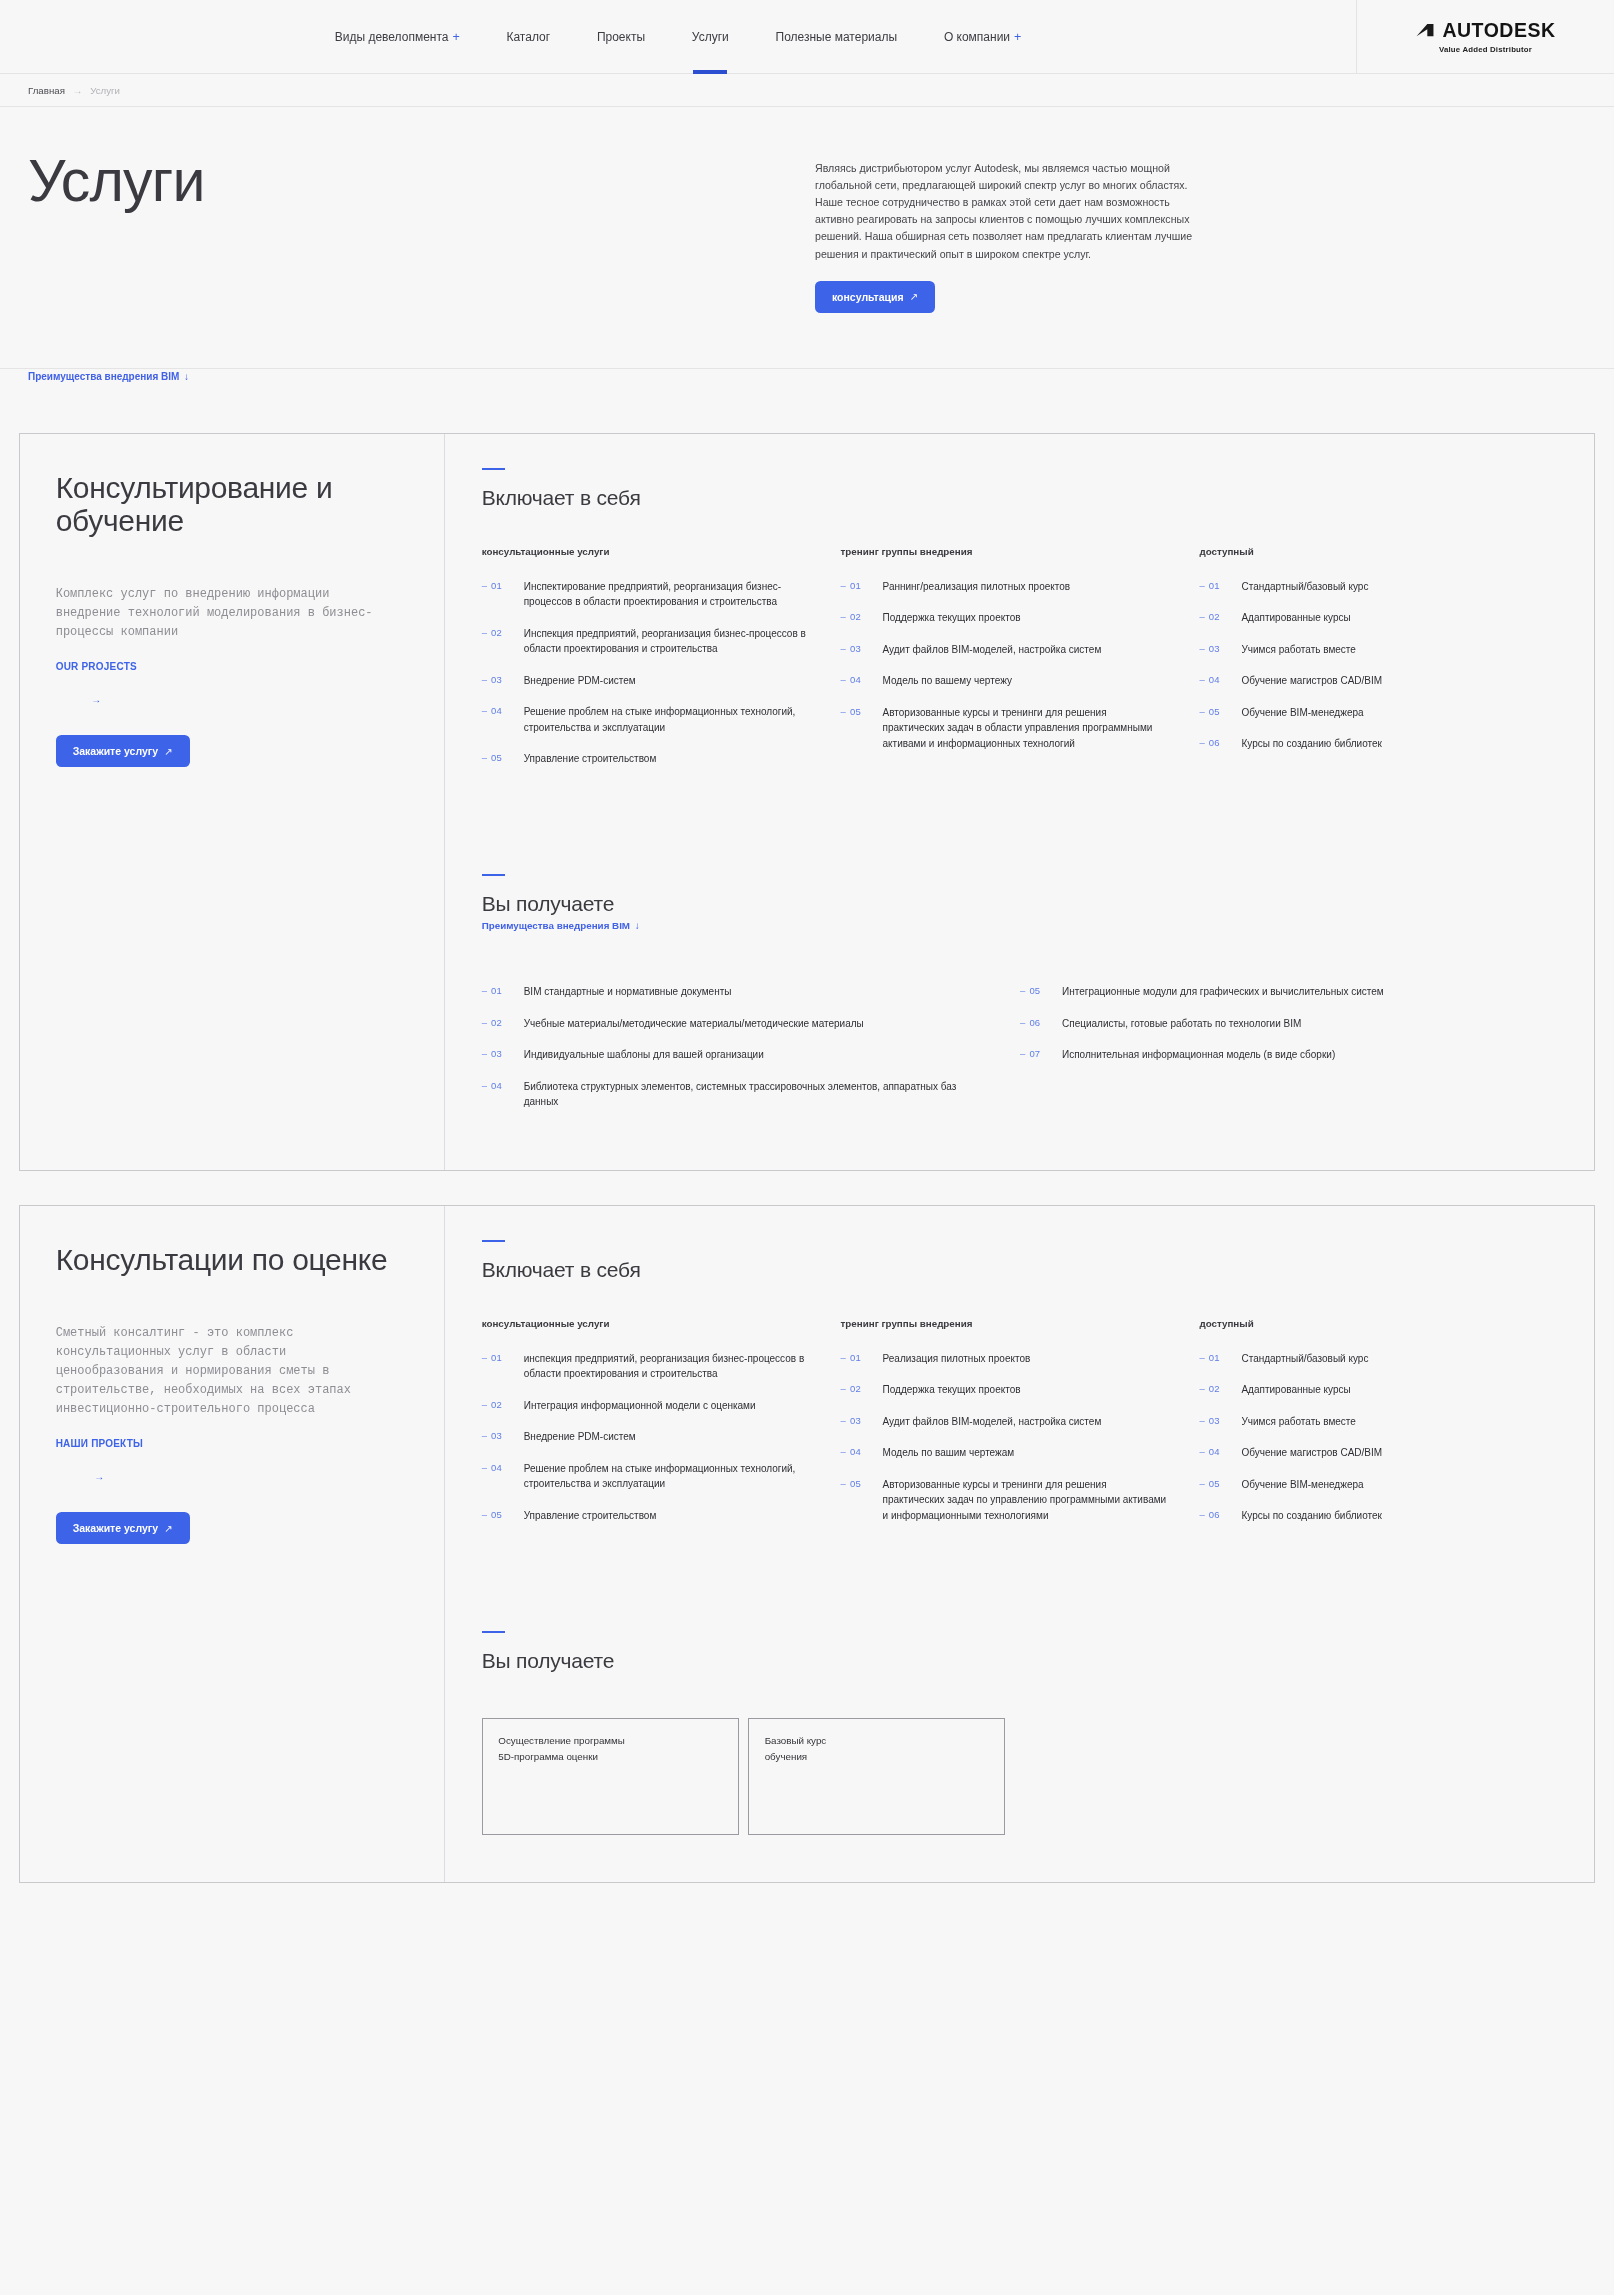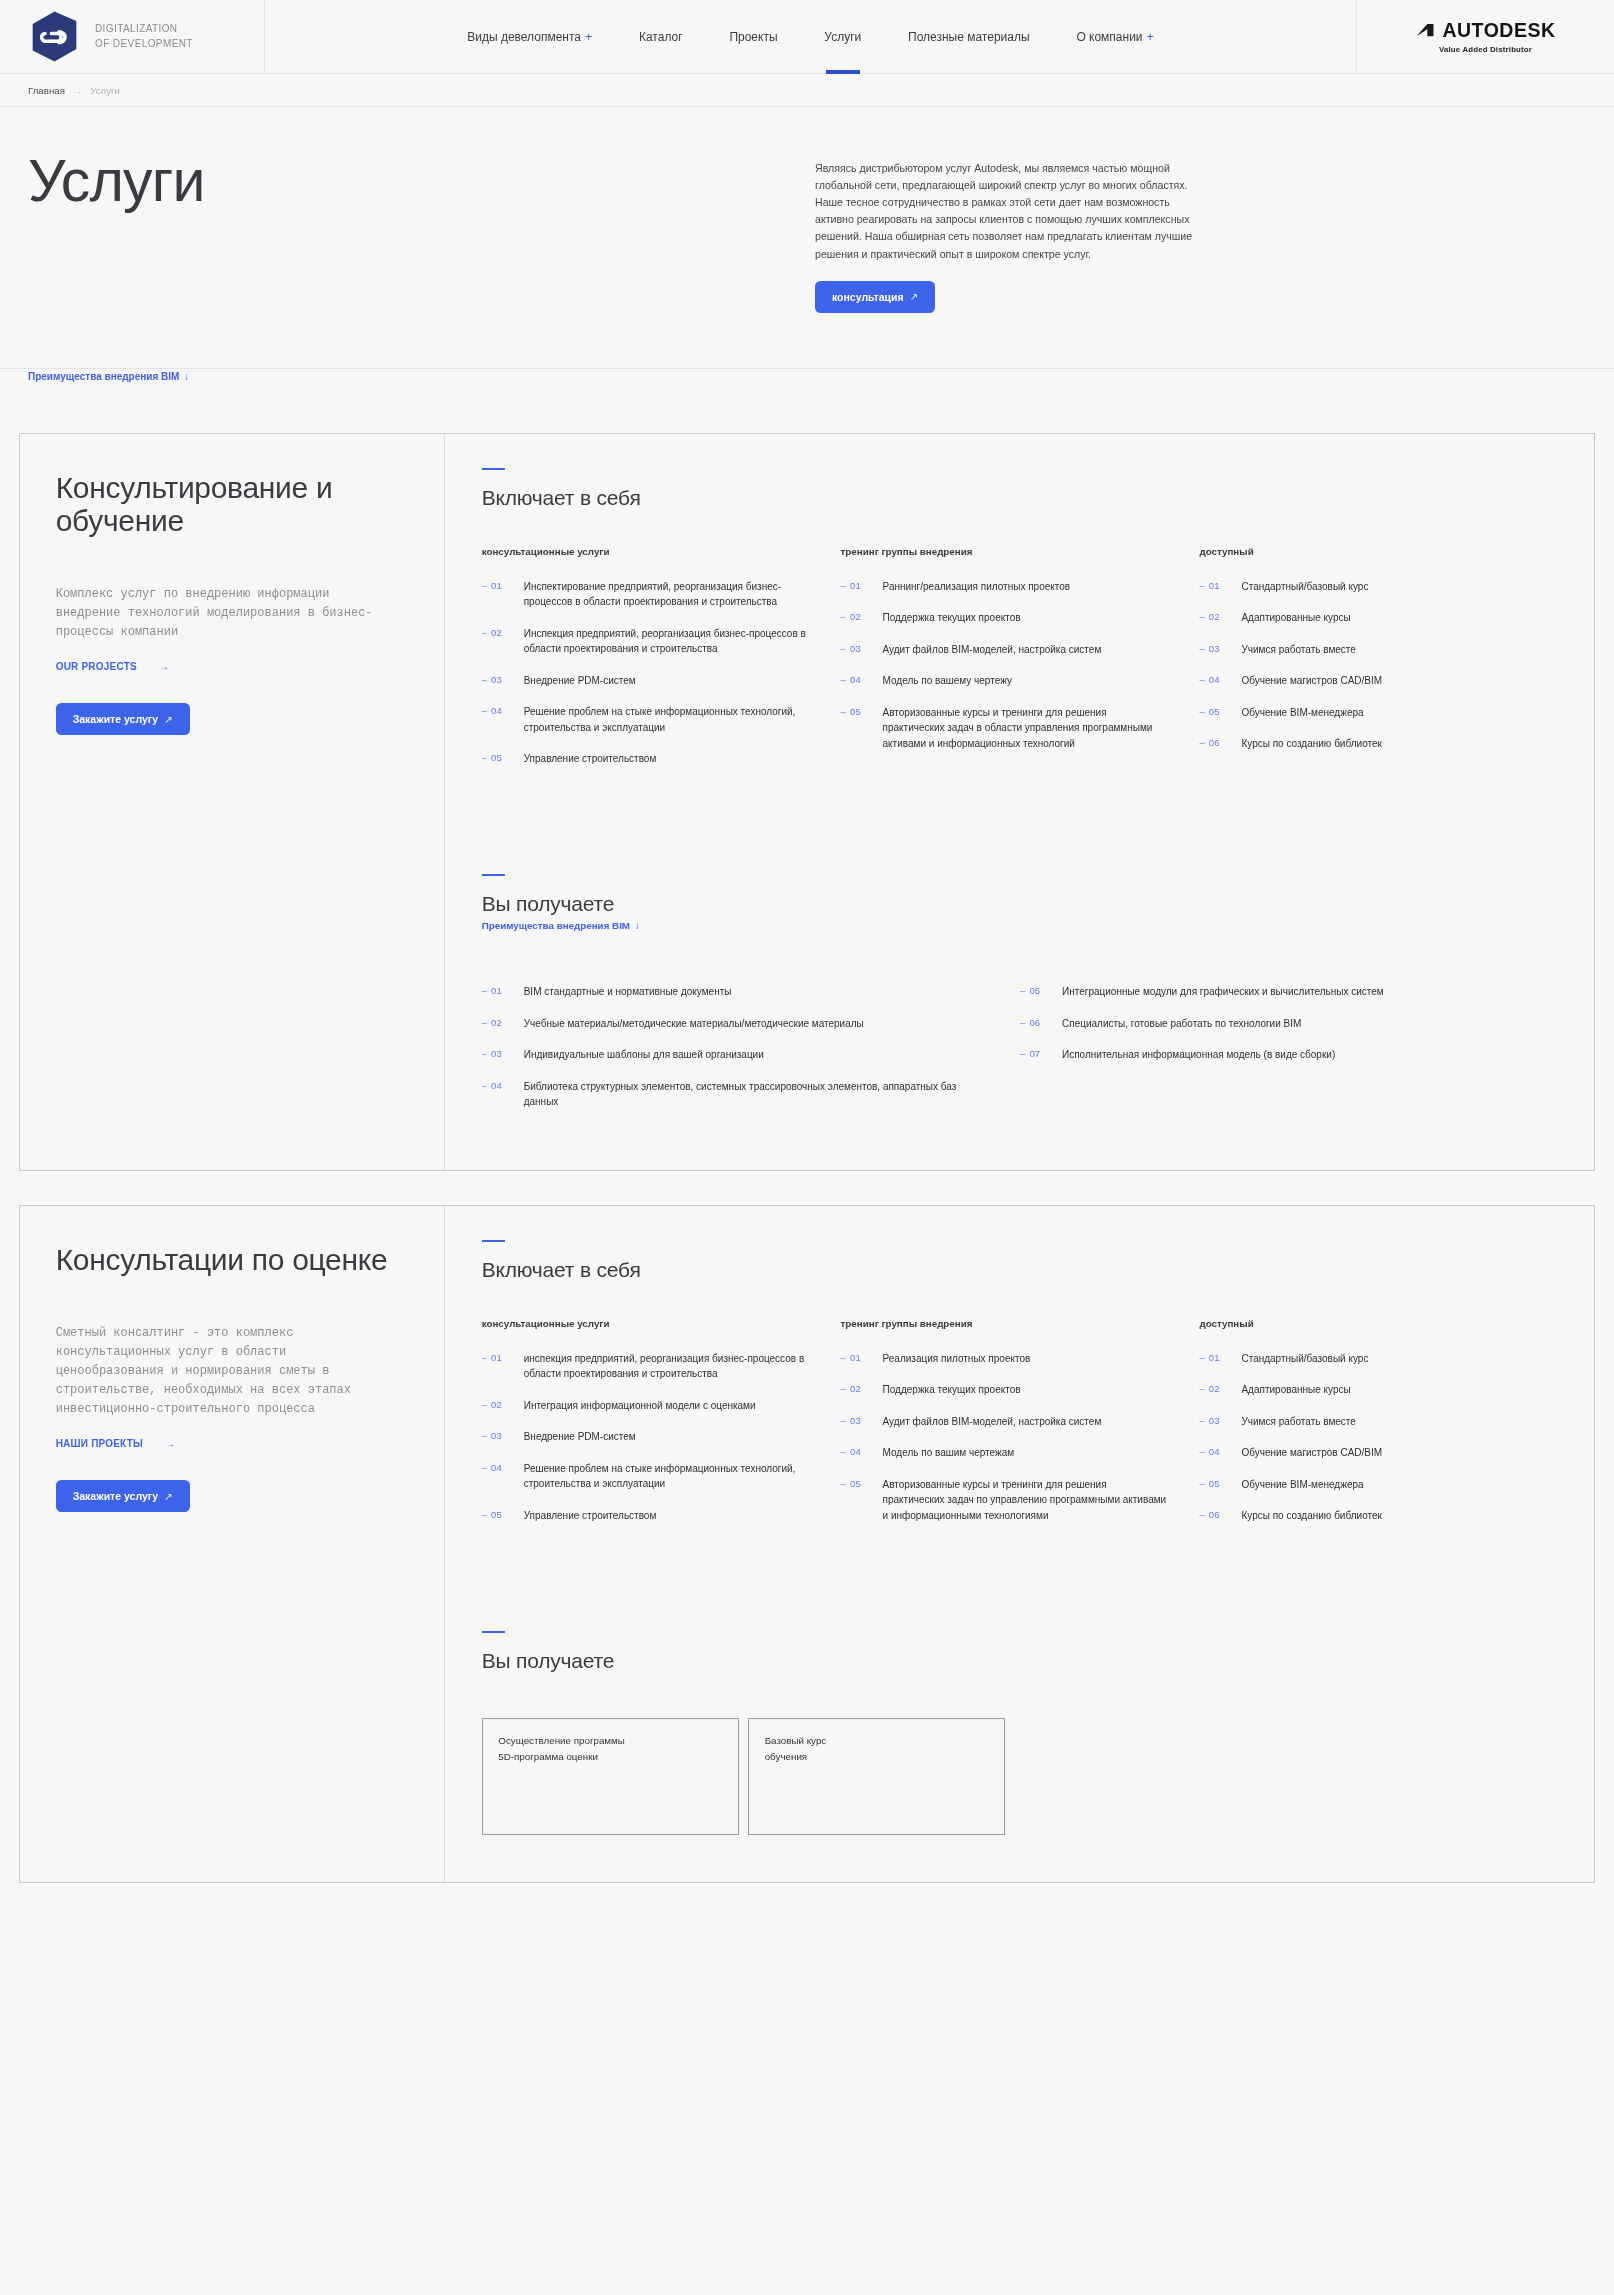--- a/index.html
+++ b/index.html
@@ -175,20 +175,21 @@
   .card-link {
     margin-top: 18.7px;
     display: inline-flex;
     align-items: center;
     gap: 22px;
     font-size: 10px;
     font-weight: bold;
     color: #3d63e8;
     letter-spacing: 0.2px;
     cursor: pointer;
+    flex-direction: column;
   }
   .card-left .btn-primary { margin-top: 30px; }
 
   .card-right { flex: 1 1 auto; padding: 34px 36px 47px 37px; }
 
   .sec-rule { width: 23.4px; height: 2.3px; background: #3d63e8; margin-bottom: 15.6px; }
   .sec-head {
     font-size: 21px;
     font-weight: 400;
     color: #3a3a40;
@@ -248,34 +249,20 @@
     font-size: 9.8px;
     line-height: 1.6;
     color: #34343a;
     white-space: pre-line;
   }
 </style>
 </head>
 <body>
 
 <div class="header">
-  <div class="brand">
-    <span class="logo-mark">
-      <svg viewBox="0 0 68 68" width="53" height="53">
-        <polygon points="34,2 62,14 62,50 34,66 6,52 6,18" fill="#2b3a78"></polygon>
-        <path d="M22 30 C16 30 16 40 22 40 L30 40" stroke="#fff" stroke-width="4.5" fill="none" stroke-linecap="round"></path>
-        <path d="M30 30 L38 30 C44 30 44 40 38 40 L30 40" stroke="#fff" stroke-width="4.5" fill="none" stroke-linecap="round"></path>
-        <path d="M40 28 C50 30 50 40 40 42" stroke="#fff" stroke-width="4.5" fill="none" stroke-linecap="round"></path>
-      </svg>
-    </span>
-    <div class="brand-text">
-      <div>DIGITALIZATION</div>
-      <div>OF DEVELOPMENT</div>
-    </div>
-  </div>
 
   <nav class="nav" id="main-nav">
       <div class="nav-item">
         <span>Виды девелопмента</span>
         <span class="plus">+</span>
       </div>
       <div class="nav-item">
         <span>Каталог</span>
       </div>
       <div class="nav-item">

